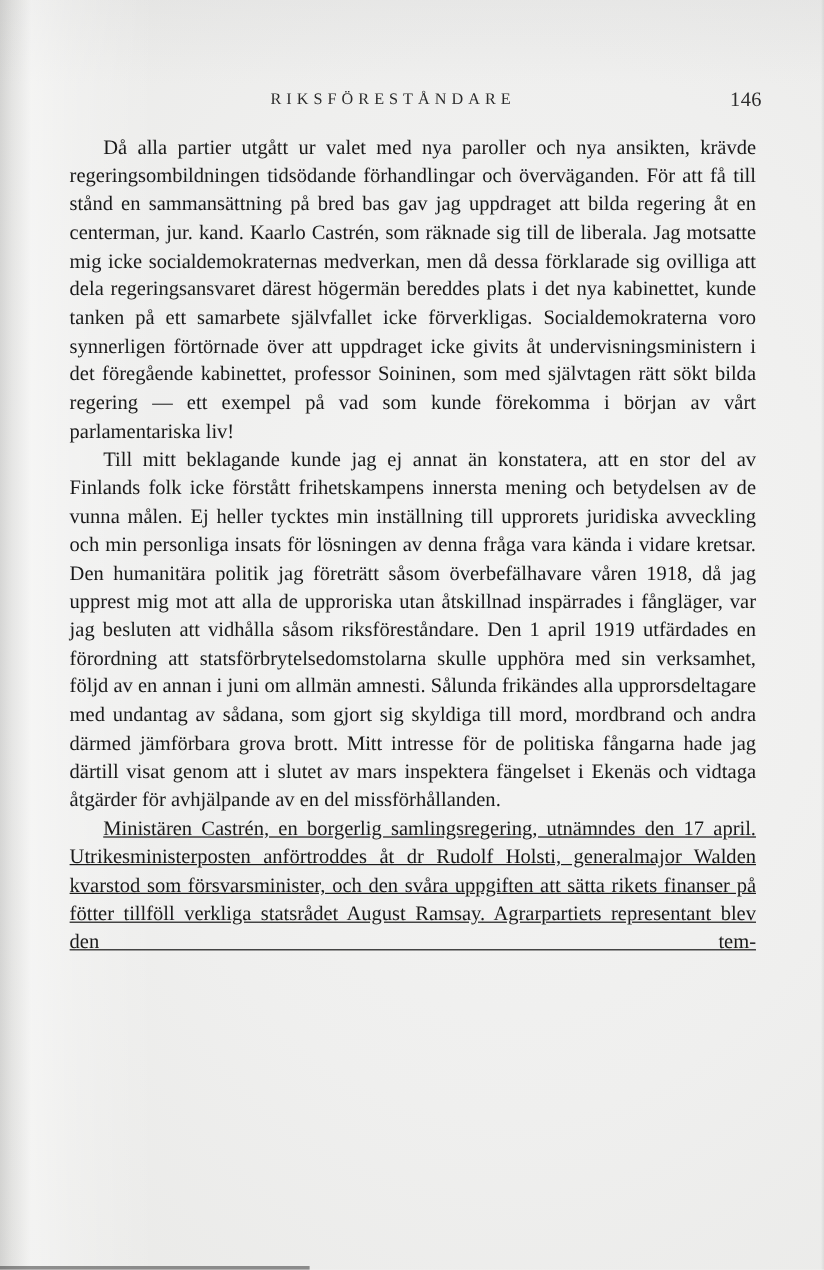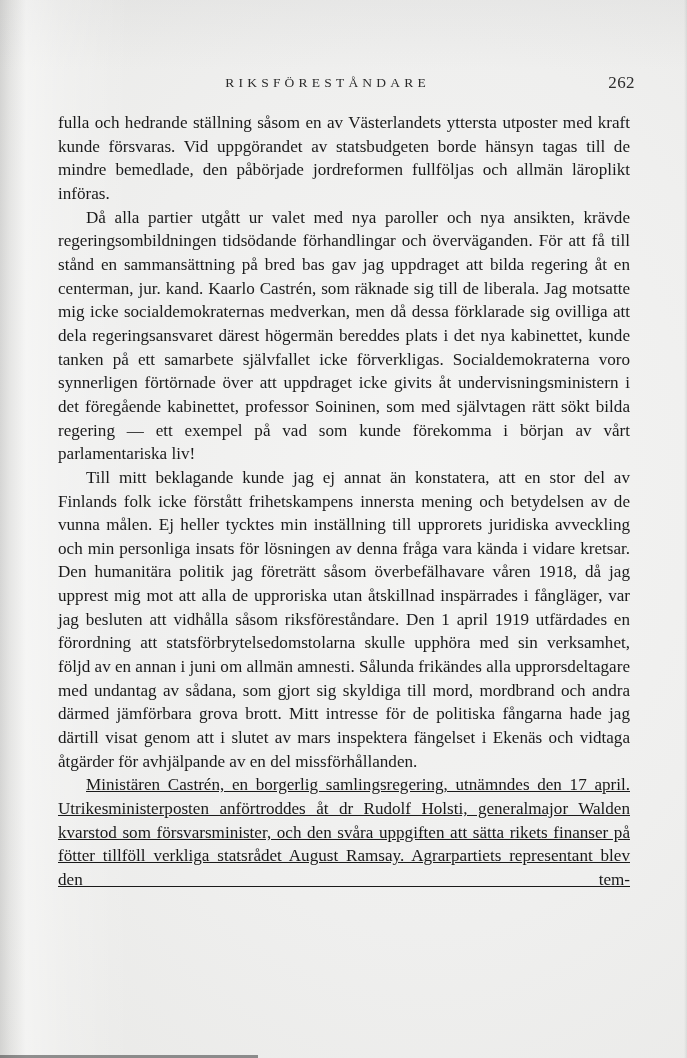--- a/index.html
+++ b/index.html
@@ -120,23 +120,22 @@
 <body>
 
 <div class="page">
 
   <div class="paper"></div>
   <div class="edge-right"></div>
   <div class="edge-bottom"></div>
 
   <div class="runhead">
     <div class="runhead-title">RIKSFÖRESTÅNDARE</div>
-    <div class="runhead-folio">262</div>
+    <div class="runhead-folio">146</div>
   </div>
 
   <div class="textblock">
-    <p>fulla och hedrande ställning såsom en av Västerlandets yttersta utposter med kraft kunde försvaras. Vid uppgörandet av statsbudgeten borde hänsyn tagas till de mindre bemedlade, den påbörjade jordreformen fullföljas och allmän läroplikt införas.</p>
     <p class="indent">Då alla partier utgått ur valet med nya paroller och nya ansikten, krävde regeringsombildningen tidsödande förhandlingar och överväganden. För att få till stånd en sammansättning på bred bas gav jag uppdraget att bilda regering åt en centerman, jur. kand. Kaarlo Castrén, som räknade sig till de liberala. Jag motsatte mig icke socialdemokraternas medverkan, men då dessa förklarade sig ovilliga att dela regeringsansvaret därest högermän bereddes plats i det nya kabinettet, kunde tanken på ett samarbete självfallet icke förverkligas. Socialdemokraterna voro synnerligen förtörnade över att uppdraget icke givits åt undervisningsministern i det föregående kabinettet, professor Soininen, som med självtagen rätt sökt bilda regering — ett exempel på vad som kunde förekomma i början av vårt parlamentariska liv!</p>
     <p class="indent">Till mitt beklagande kunde jag ej annat än konstatera, att en stor del av Finlands folk icke förstått frihetskampens innersta mening och betydelsen av de vunna målen. Ej heller tycktes min inställning till upprorets juridiska avveckling och min personliga insats för lösningen av denna fråga vara kända i vidare kretsar. Den humanitära politik jag företrätt såsom överbefälhavare våren 1918, då jag upprest mig mot att alla de upproriska utan åtskillnad inspärrades i fångläger, var jag besluten att vidhålla såsom riksföreståndare. Den 1 april 1919 utfärdades en förordning att statsförbrytelsedomstolarna skulle upphöra med sin verksamhet, följd av en annan i juni om allmän amnesti. Sålunda frikändes alla upprorsdeltagare med undantag av sådana, som gjort sig skyldiga till mord, mordbrand och andra därmed jämförbara grova brott. Mitt intresse för de politiska fångarna hade jag därtill visat genom att i slutet av mars inspektera fängelset i Ekenäs och vidtaga åtgärder för avhjälpande av en del missförhållanden.</p>
     <p class="indent">Ministären Castrén, en borgerlig samlingsregering, utnämndes den 17 april. Utrikesministerposten anförtroddes åt dr Rudolf Holsti, generalmajor Walden kvarstod som försvarsminister, och den svåra uppgiften att sätta rikets finanser på fötter tillföll verkliga statsrådet August Ramsay. Agrarpartiets representant blev den tem-</p>
   </div>
 
 </div>
 
 </body></html>

